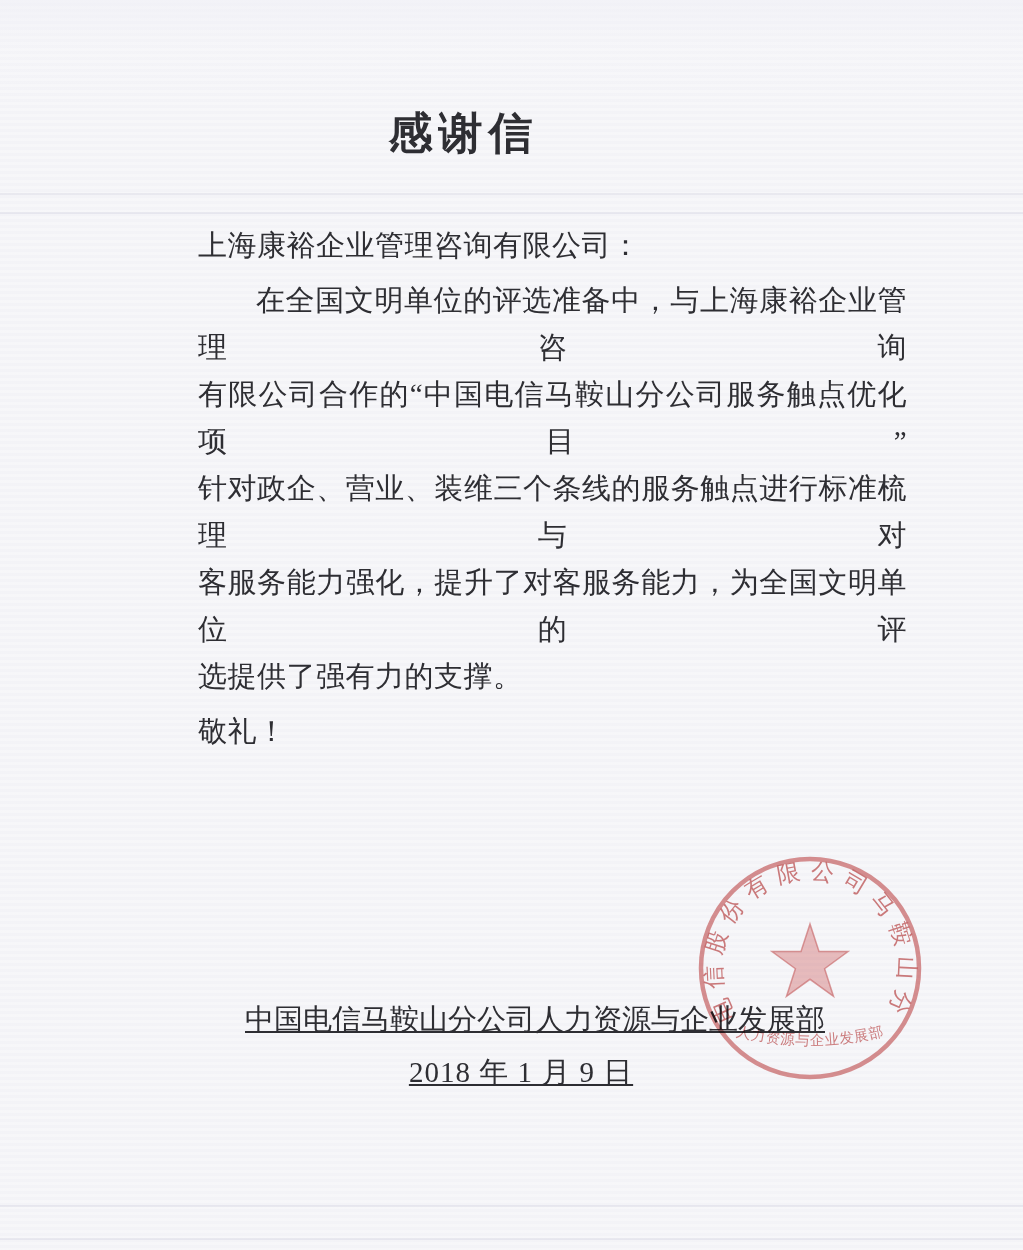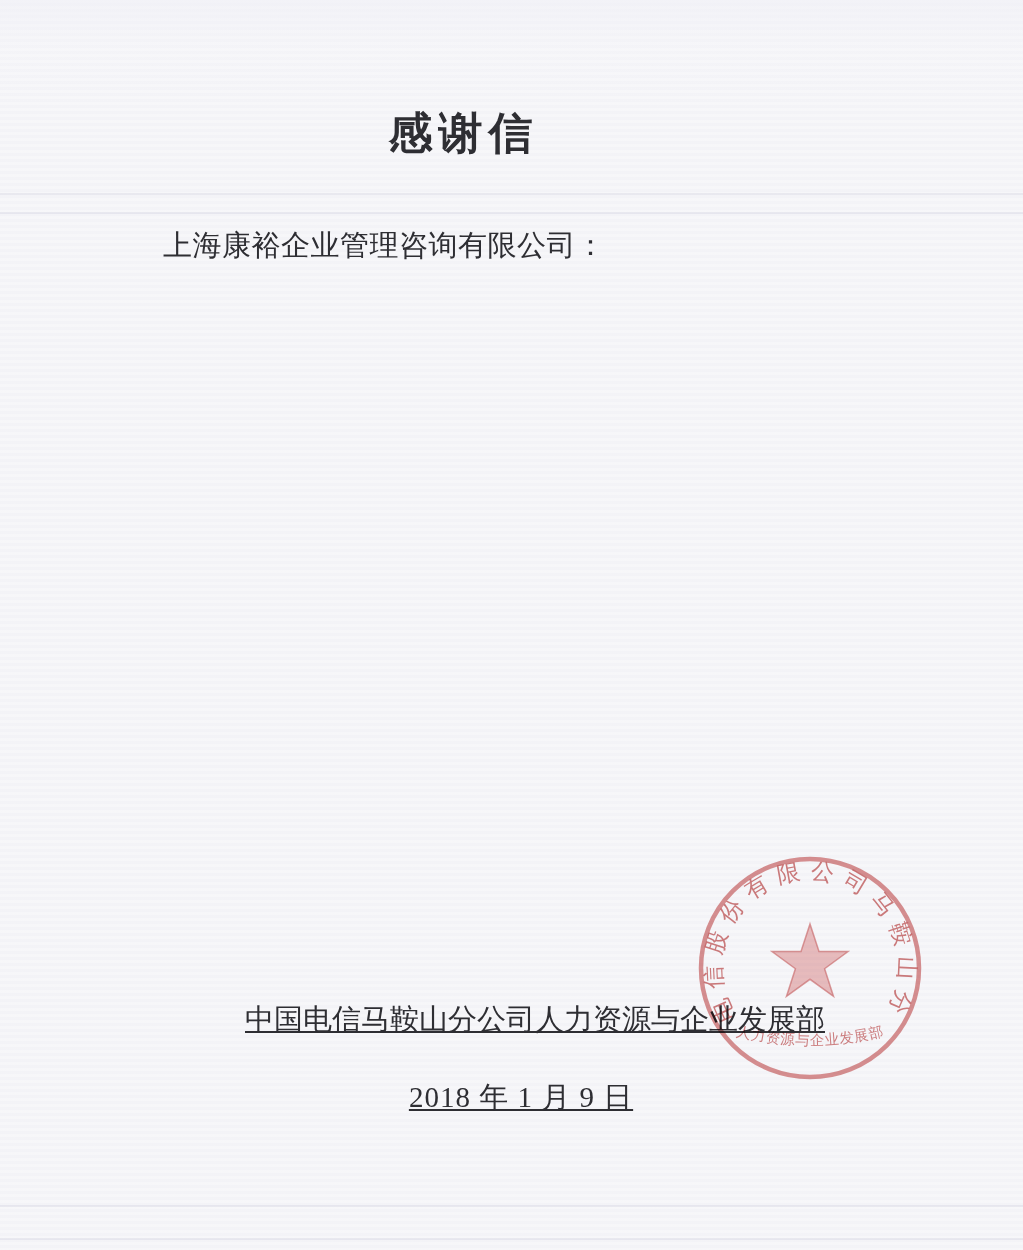--- a/index.html
+++ b/index.html
@@ -25,30 +25,30 @@
     text-align:center;
     font-size:44px; font-weight:bold; letter-spacing:6px;
   }
 
   .letter-body {
     position:absolute; left:163px; top:222px; width:744px;
     font-size:29px; line-height:47px;
     letter-spacing:.5px;
   }
   .para { margin-bottom:8px; }
-  .line { white-space:nowrap; }
+  .line { white-space:nowrap;margin-left:35px; }
   .line.wrap { white-space:normal; }
   .l-just { white-space:normal; text-align:justify; text-align-last:justify; -moz-text-align-last:justify; }
   .l-indent { text-indent:58px; }
 
   .signature-block {
     position:absolute; left:163px; top:1000px; width:744px;
     font-size:29px; text-align:center; z-index:2;text-decoration:underline;
   }
-  .signature-block .date-line { margin-top:38px; padding-right:28px; letter-spacing:1px; }
+  .signature-block .date-line { margin-top:13px; padding-right:28px; letter-spacing:1px; }
 
   .seal {
     position:absolute; left:695px; top:853px; width:230px; height:230px;
     z-index:3;
     mix-blend-mode:multiply;
     opacity:.92;
     filter:blur(.3px);
     pointer-events:none;
   }
   .seal text { font-family:"Liberation Serif","DejaVu Serif",serif; }
@@ -63,20 +63,28 @@
   <div class="scanline s3"></div>
   <div class="scanline s4"></div>
 
   <div class="title">感谢信</div>
 
   <div class="letter-body">
     <div class="para">
       <div class="line">上海康裕企业管理咨询有限公司：</div>
     </div>
     <div class="para">
+      <div class="line l-indent l-just">在全国文明单位的评选准备中，与上海康裕企业管理咨询</div>
+      <div class="line l-just">有限公司合作的“中国电信马鞍山分公司服务触点优化项目”</div>
+      <div class="line l-just">针对政企、营业、装维三个条线的服务触点进行标准梳理与对</div>
+      <div class="line l-just">客服务能力强化，提升了对客服务能力，为全国文明单位的评</div>
+      <div class="line wrap">选提供了强有力的支撑。</div>
+    </div>
+    <div class="para">
+      <div class="line">敬礼！</div>
     </div>
   </div>
 
   <div class="signature-block">
     <div class="sig-line">中国电信马鞍山分公司人力资源与企业发展部</div>
     <div class="date-line">2018 年 1 月 9 日</div>
   </div>
 
   <svg class="seal" viewBox="0 0 230 230" width="230" height="230" aria-hidden="true">
     <circle cx="115" cy="115" r="109" fill="none" stroke="#cf6a6a" stroke-width="4.5" opacity="0.8"></circle>

